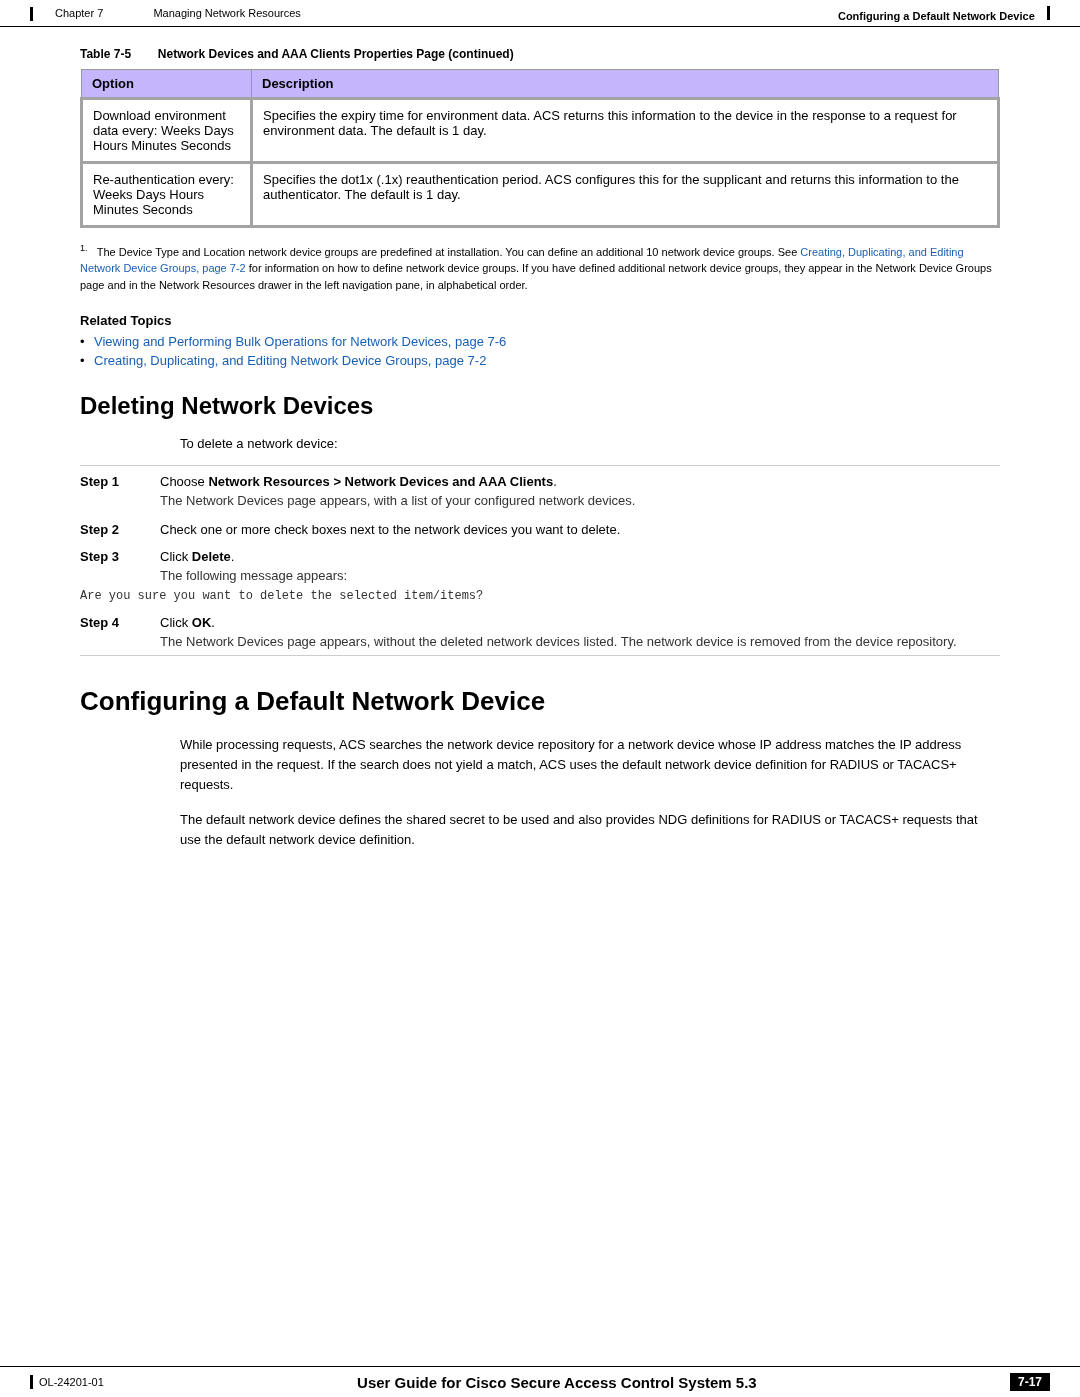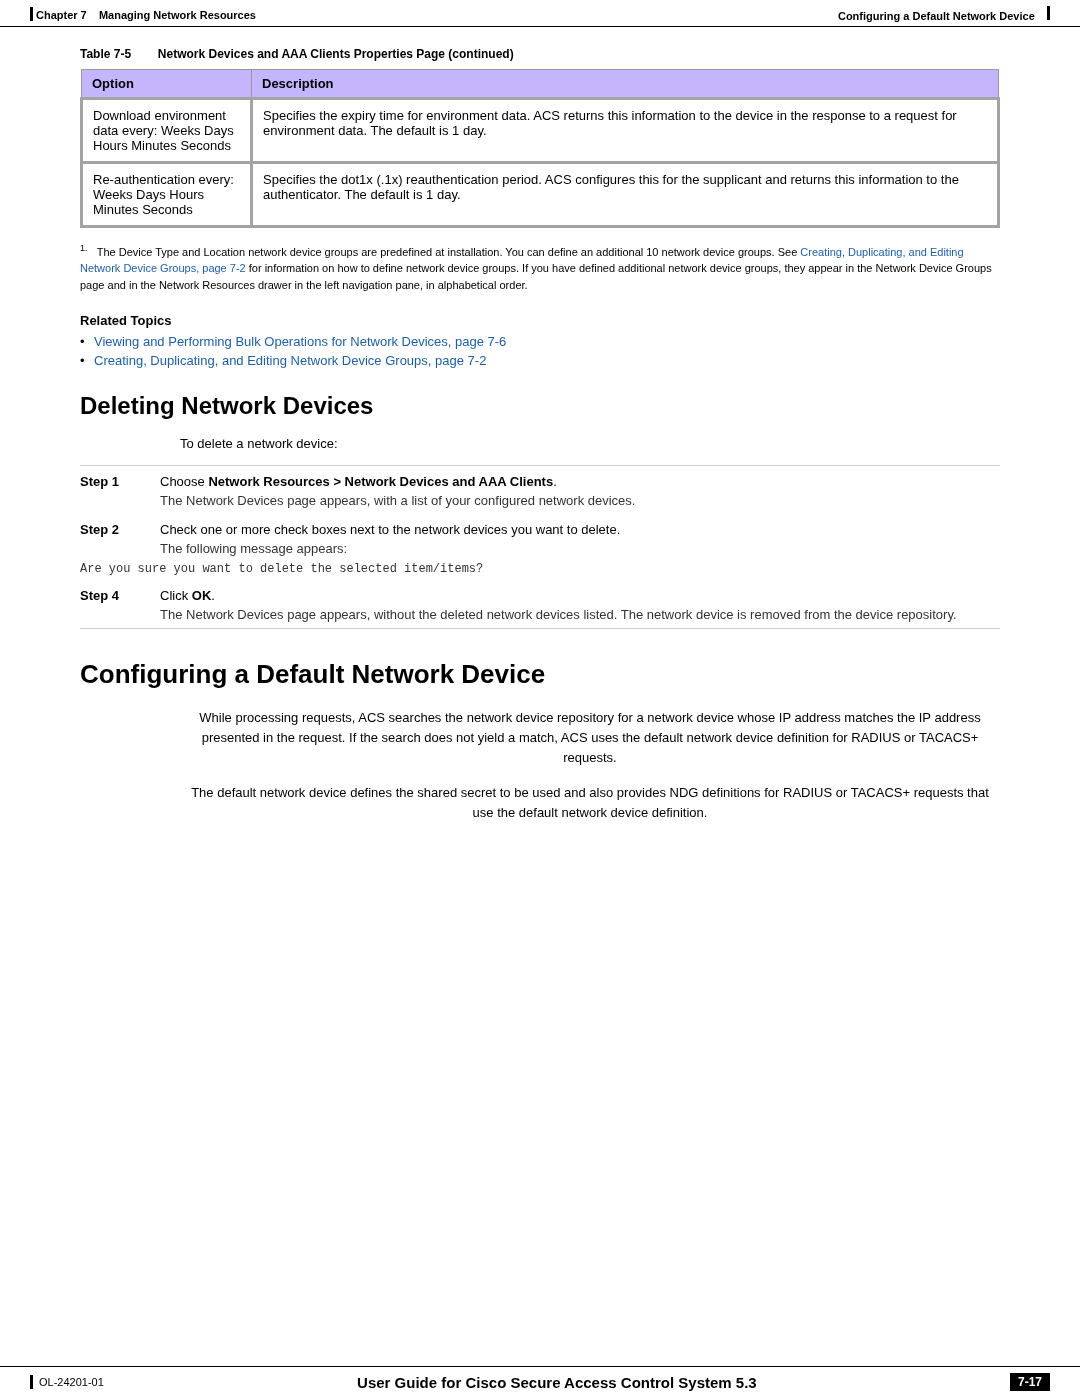--- a/index.html
+++ b/index.html
@@ -17,23 +17,22 @@
     .header-bar {
       display: flex;
       justify-content: space-between;
       align-items: center;
       padding: 6px 30px 4px 30px;
       border-bottom: 1px solid #000;
       font-size: 11px;
     }
     .header-left {
       display: flex;
-      align-items: flex-end;
-      gap: 3px;
-      font-weight: bold;
+      align-items: flex-start;
+      gap: 22px;
     }
     .header-left-bar {
       width: 3px;
       height: 14px;
       background: #000;
       display: inline-block;
     }
     .header-right {
       font-size: 11px;
       font-weight: bold;
@@ -210,21 +209,20 @@
       margin: 4px 0 4px 0;
       color: #333;
     }
 
     
     .body-para {
       font-size: 13px;
       margin-left: 100px;
       margin-bottom: 14px;
       line-height: 1.55;
-      text-align: center;
     }
   </style>
 </head>
 <body>
 
 <div class="header-bar">
   <div class="header-left">
     <span class="header-left-bar"></span>
     <span>Chapter 7</span>
     &nbsp;&nbsp;
@@ -299,20 +297,26 @@
       The Network Devices page appears, with a list of your configured network devices.
     </div>
 
     <div class="step-row">
       <span class="step-label">Step 2</span>
       <div class="step-content">
         Check one or more check boxes next to the network devices you want to delete.
       </div>
     </div>
 
+    <div class="step-row">
+      <span class="step-label">Step 3</span>
+      <div class="step-content">
+        Click <strong>Delete</strong>.
+      </div>
+    </div>
     <div class="step-note">
       The following message appears:
     </div>
     <div class="step-note code-block">
       Are you sure you want to delete the selected item/items?
     </div>
 
     <div class="step-row">
       <span class="step-label">Step 4</span>
       <div class="step-content">

